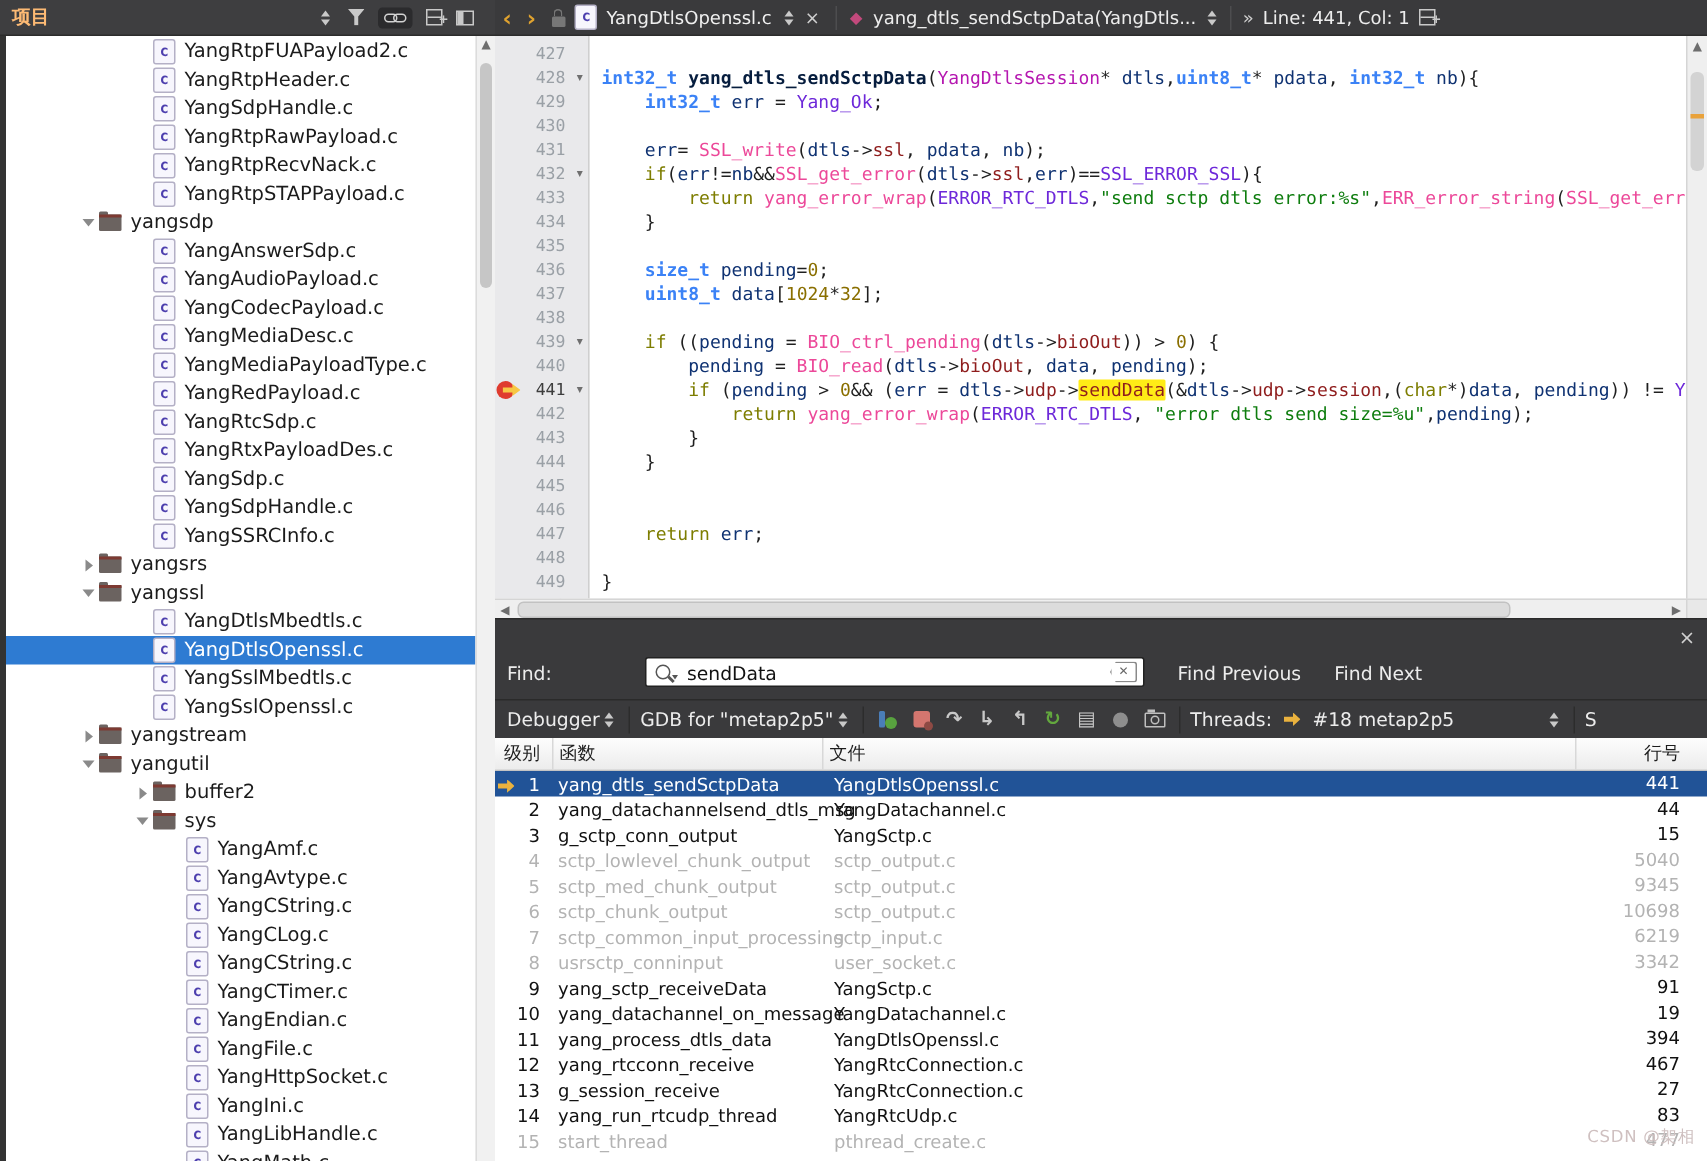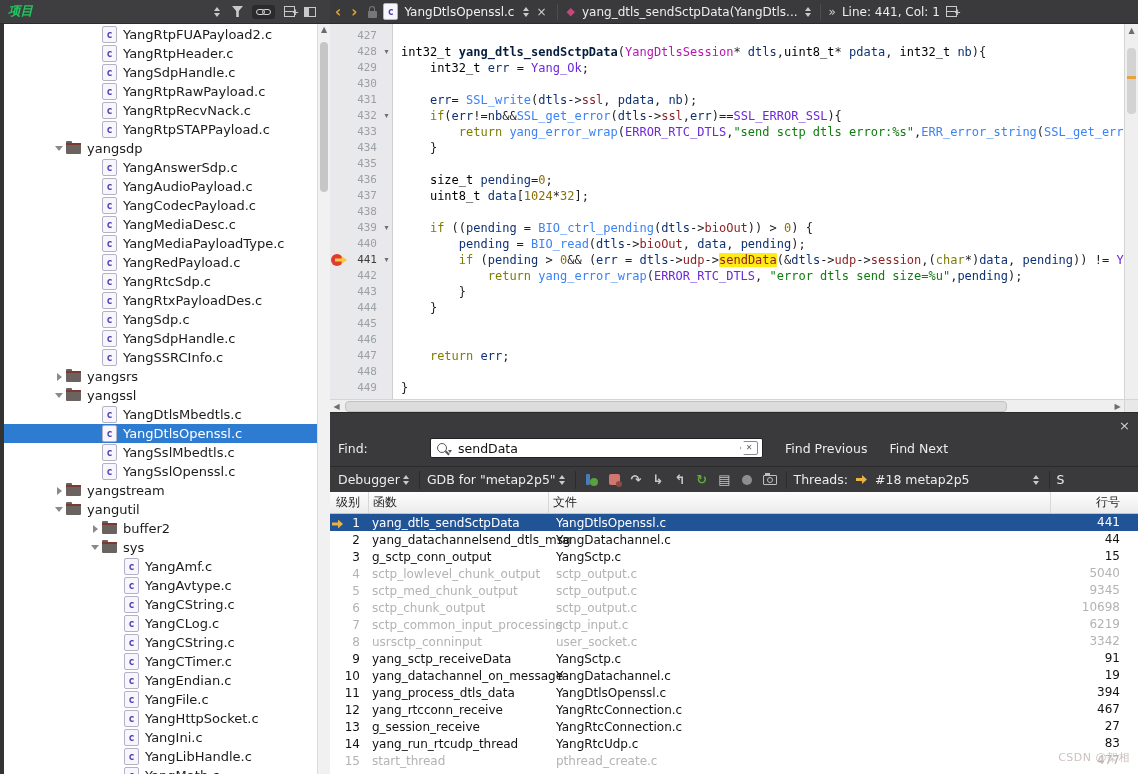--- a/index.html
+++ b/index.html
@@ -3,21 +3,21 @@
 <meta charset="utf-8">
 <style>
   html,body{margin:0;padding:0;}
   body{width:1138px;height:774px;overflow:hidden;background:#fff;
        font-family:"DejaVu Sans", sans-serif; position:relative;}
   #app{position:absolute;inset:0;}
 
   
   #panel-header{position:absolute;left:0;top:0;width:330px;height:24px;background:#3e3e40;
     display:flex;align-items:center;border-bottom:1px solid #2c2c2c;box-sizing:border-box;}
-  .ph-title{color:#22c55e;font-size:12.5px;font-weight:bold;padding-left:8px;flex:1;font-style:italic;}
+  .ph-title{color:#fdba74;font-size:12.5px;font-weight:bold;padding-left:8px;flex:1;}
   .ph-icons{display:flex;align-items:center;gap:9px;padding-right:14px;}
   #tabbar{position:absolute;left:330px;top:0;width:808px;height:24px;background:#3a3a3c;
     display:flex;align-items:center;border-bottom:1px solid #2c2c2c;box-sizing:border-box;color:#e8e8e8;}
   .vsep{width:1px;height:16px;background:#4d4d4f;margin:0 6px;}
   .nav{color:#dfa22f;font-weight:bold;font-size:15px;line-height:14px;padding:0 5px;cursor:pointer;}
   .tablabel{font-size:12px;color:#f0f0f0;margin:0 6px 0 4px;}
   .symlabel{font-size:12px;color:#ededed;margin:0 4px;}
   .linecol{font-size:12px;color:#ededed;margin:0 6px 0 4px;white-space:nowrap;}
   .closex{color:#cfcfcf;font-size:12px;padding:0 4px;cursor:pointer;}
   .chev2{color:#cfcfcf;font-size:12px;margin:0 2px;}
@@ -71,22 +71,22 @@
   #code-lines{position:absolute;left:0;top:0;right:14px;bottom:13px;overflow:hidden;padding-top:4px;}
   .cline{height:16px;display:flex;align-items:center;}
   .gut{width:63px;flex:none;position:relative;display:flex;align-items:center;height:16px;}
   .lnum{flex:1;text-align:right;font:11px/16px "DejaVu Sans Mono",monospace;color:#9aa0a6;padding-right:3px;}
   .lnum.cur{color:#3d3d3d;}
   .fold{width:13px;flex:none;font-size:8px;color:#6f6f6f;text-align:center;line-height:16px;}
   .ctext{font:12px/16px "DejaVu Sans Mono",monospace;white-space:pre;padding-left:8px;}
   .bpmark{position:absolute;left:1px;top:2px;width:12px;height:12px;border-radius:50%;background:#df3b2e;}
   .bparrow{position:absolute;left:5px;top:4px;width:12px;height:8px;background:#f7c744;
     clip-path:polygon(0 30%,55% 30%,55% 0,100% 50%,55% 100%,55% 70%,0 70%);}
-  .tk-p{color:#1f1f1f;} .tk-k{color:#7d7d00;} .tk-t{color:#000000;} .tk-u{color:#b517b0;}
-  .tk-l{color:#0f3272;} .tk-f{color:#3b82f6;} .tk-fb{color:#061d3e;font-weight:bold;}
+  .tk-p{color:#1f1f1f;} .tk-k{color:#7d7d00;} .tk-t{color:#3b82f6;font-weight:bold;} .tk-u{color:#b517b0;}
+  .tk-l{color:#0f3272;} .tk-f{color:#ec4899;} .tk-fb{color:#061d3e;font-weight:bold;}
   .tk-fd{color:#8f1d1d;} .tk-m{color:#6d28d9;} .tk-n{color:#8a6f00;} .tk-s{color:#0e7d0e;}
   .tk-hl{color:#8f1d1d;background:#ffec16;border-radius:1px;}
   .vscroll{position:absolute;right:0;top:0;width:14px;bottom:13px;background:#efefef;border-left:1px solid #d5d5d5;box-sizing:border-box;}
   .vscroll .sarr{color:#6d6d6d;font-size:8px;text-align:center;line-height:13px;display:block;}
   .v-thumb{position:absolute;left:2px;right:2px;top:24px;height:66px;background:#d3d3d3;border-radius:4px;}
   .v-tick{position:absolute;left:2px;right:2px;top:52px;height:3px;background:#e9a23b;}
   .hscroll{position:absolute;left:0;right:14px;bottom:0;height:13px;background:#efefef;border-top:1px solid #d5d5d5;box-sizing:border-box;display:flex;align-items:center;}
   .hscroll .sarr{color:#6d6d6d;font-size:8px;width:13px;text-align:center;flex:none;}
   .h-thumb{height:9px;background:#dcdcdc;border:1px solid #c2c2c2;border-radius:4px;flex:none;width:660px;margin-left:2px;}
   .h-space{flex:1;}

